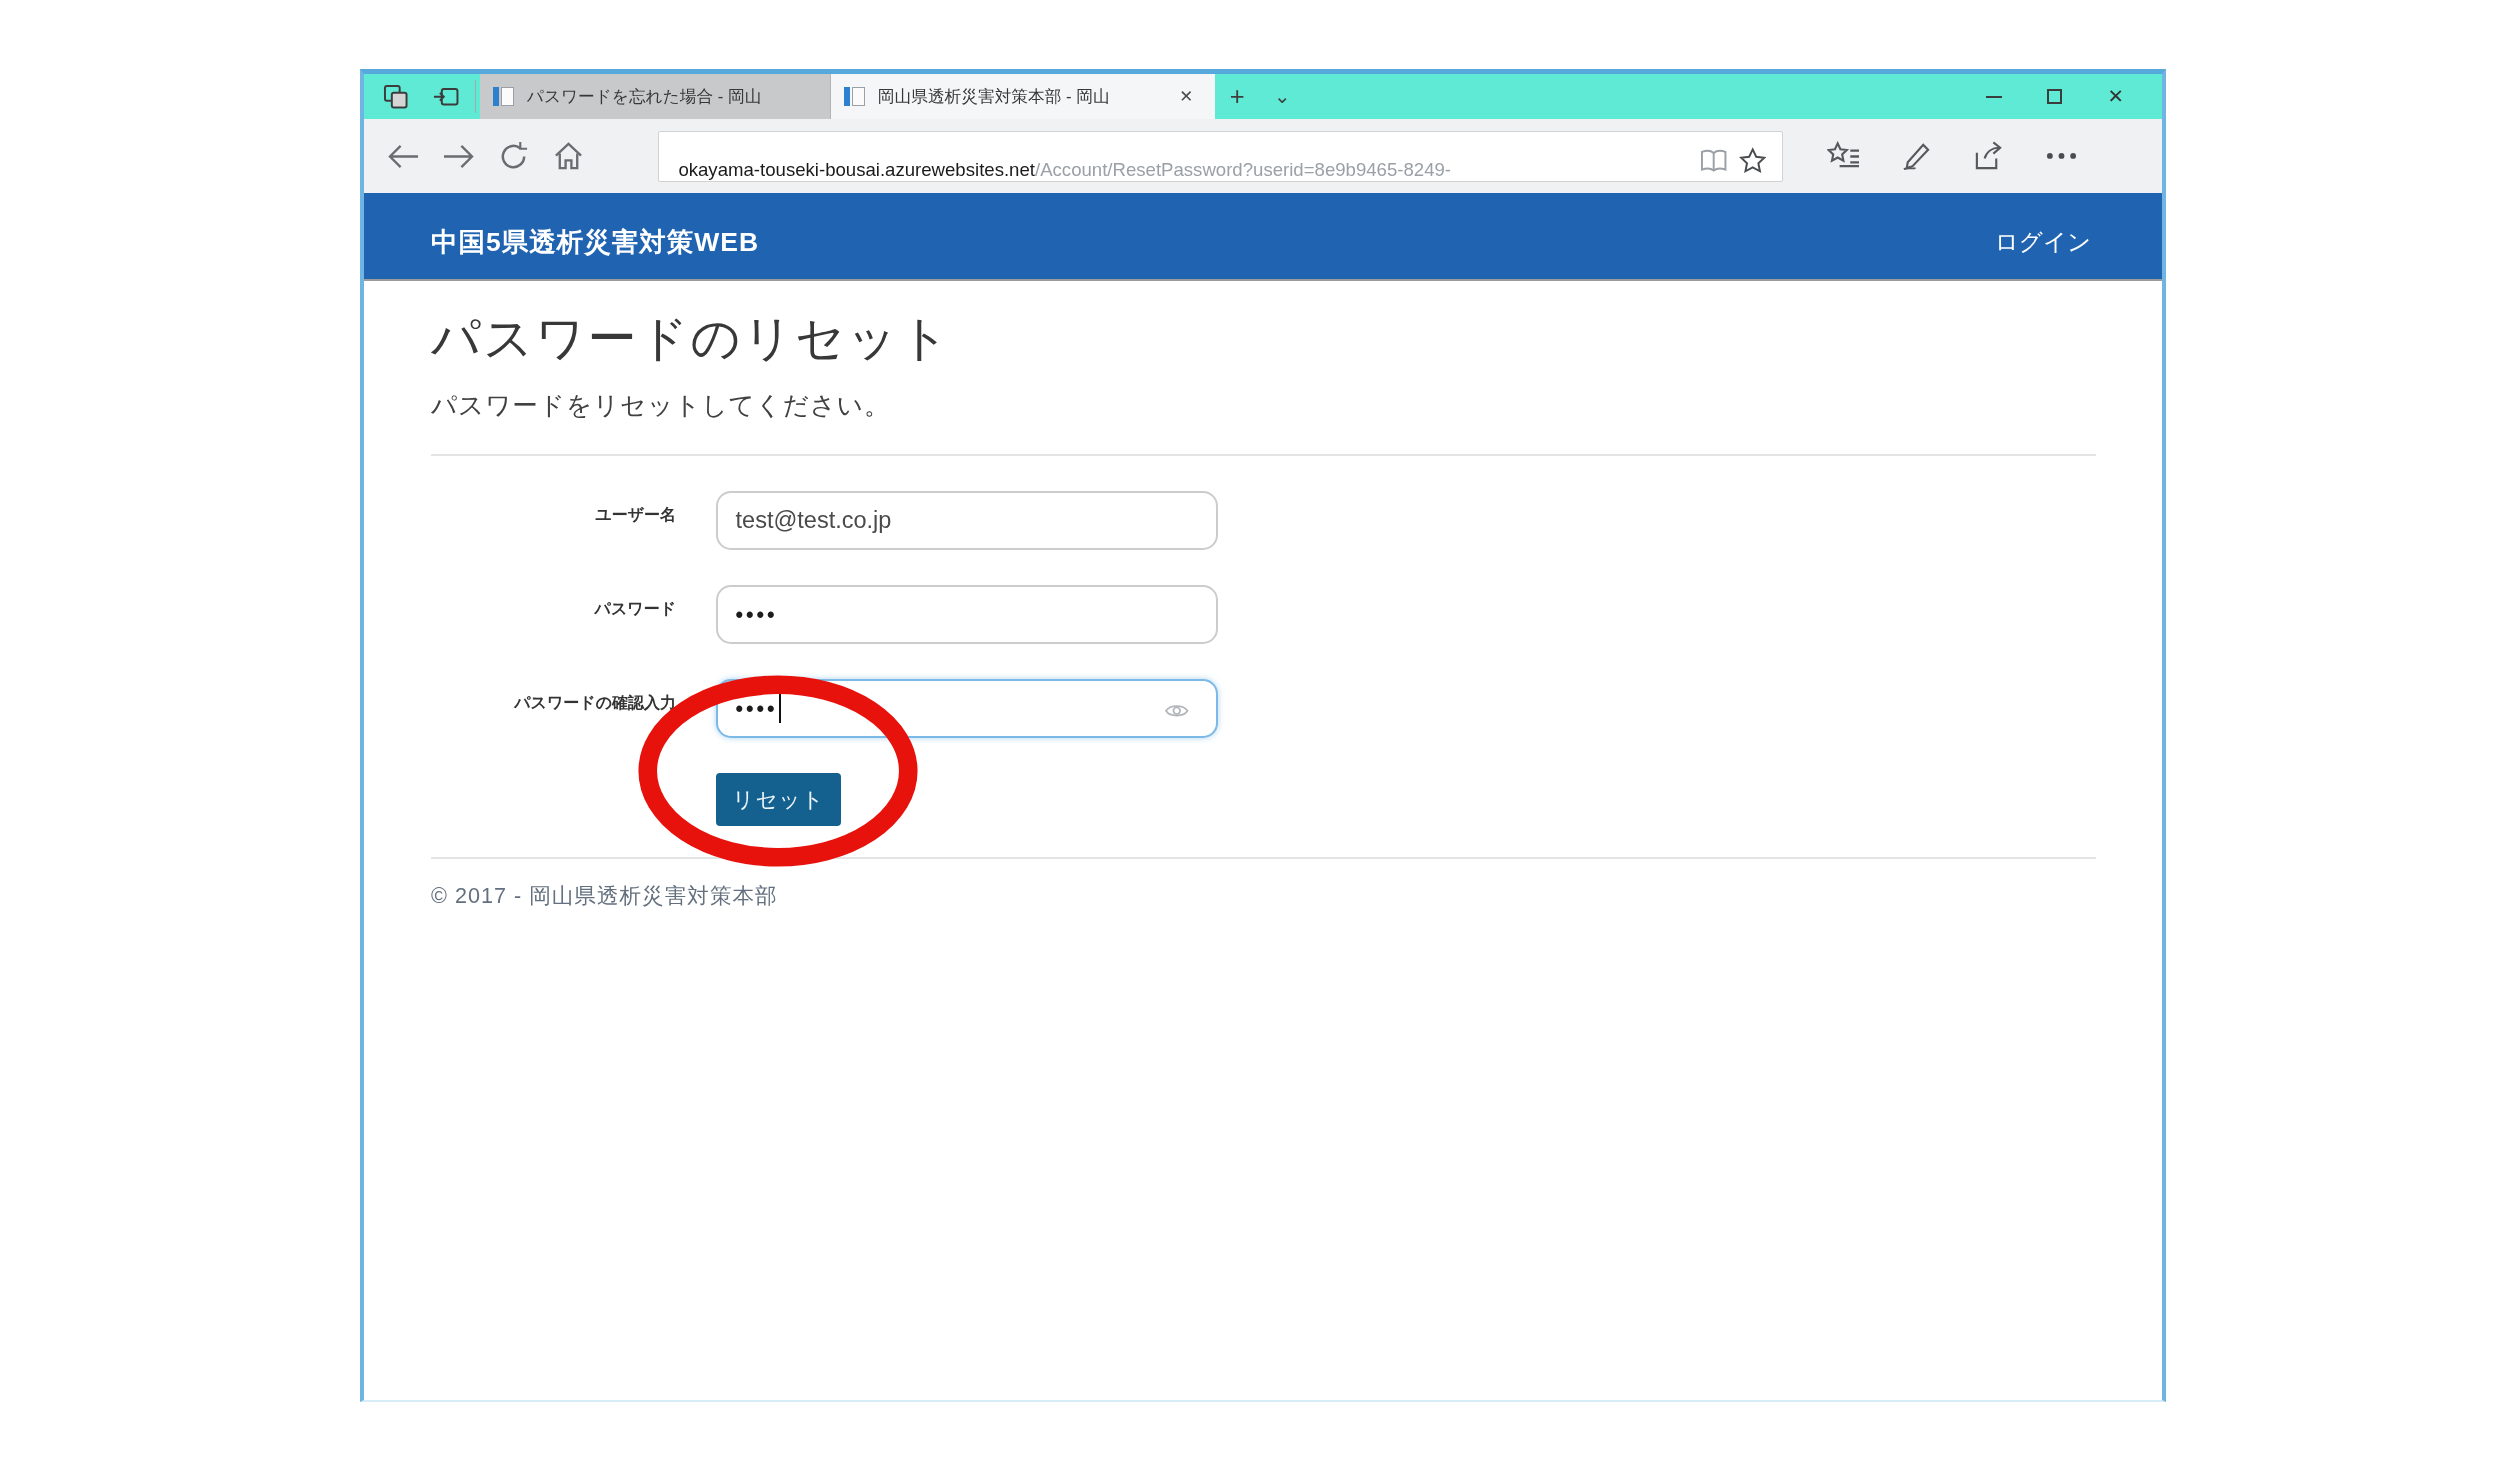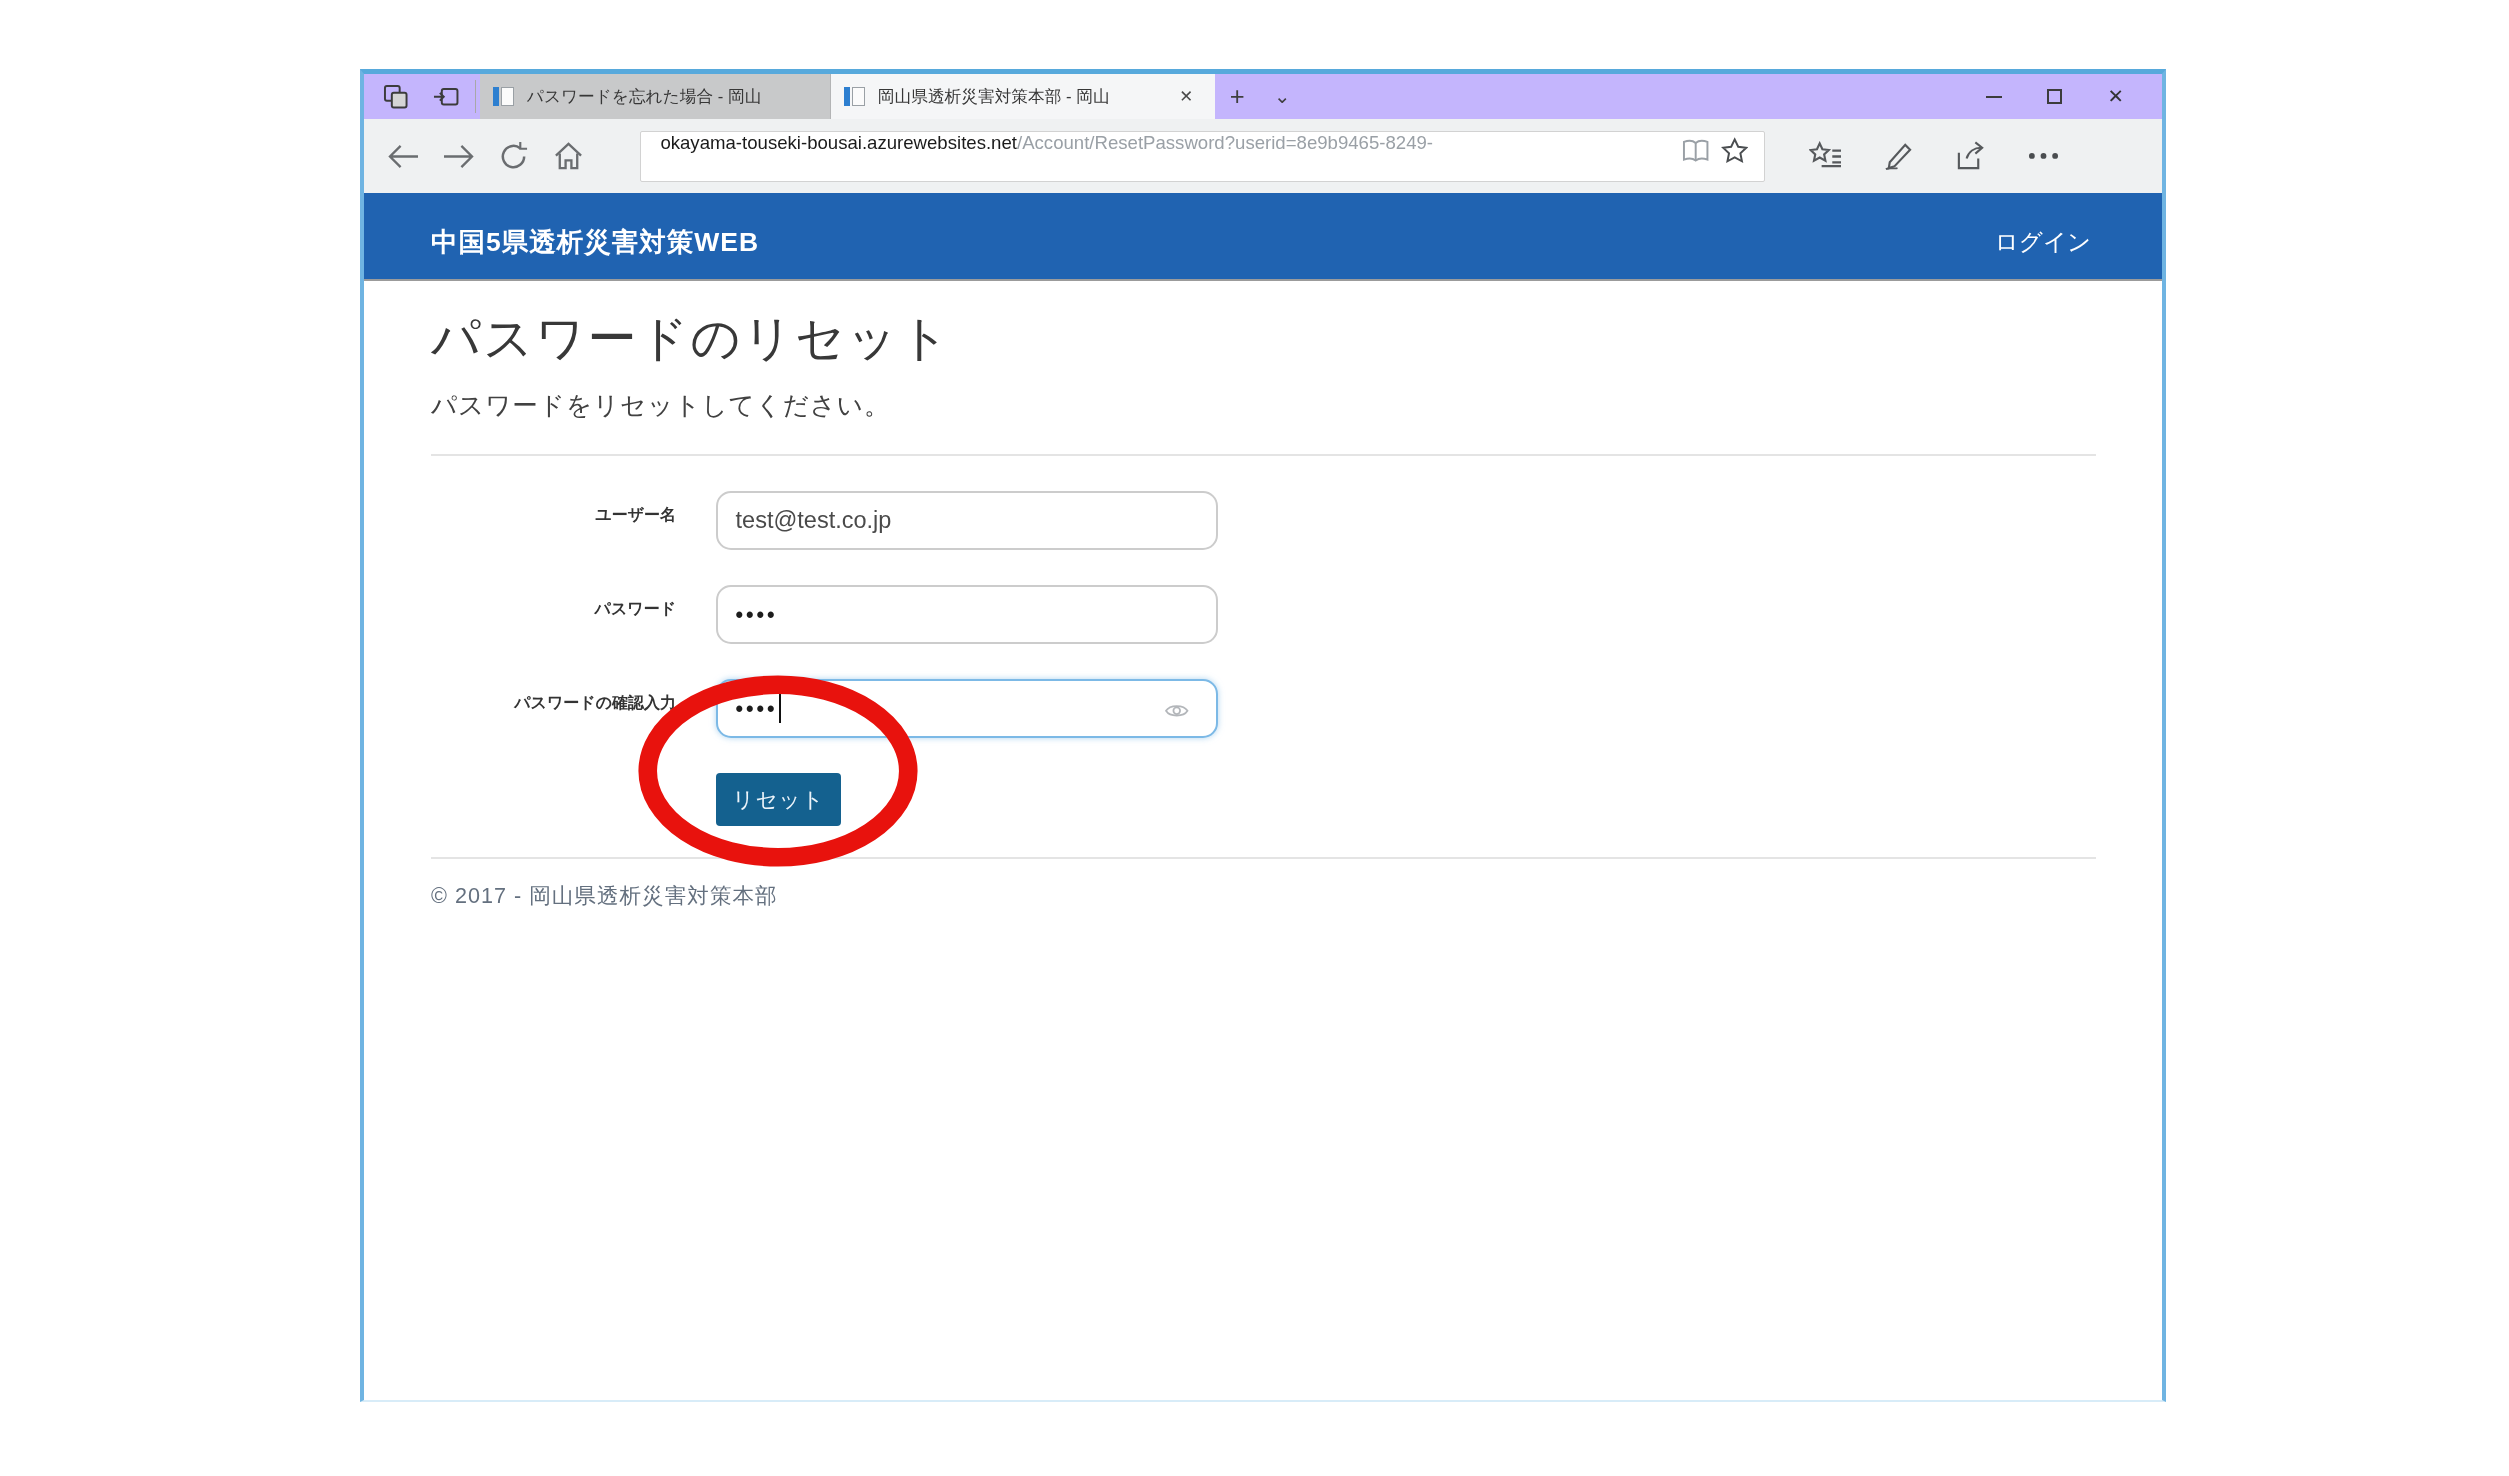--- a/index.html
+++ b/index.html
@@ -8,21 +8,21 @@
 
   
   .browser-window{
     position:absolute; left:360px; top:69px; width:1806px; height:1333px;
     border-top:5.9px solid #57a9dc; border-left:4.9px solid #6fb4e2; border-right:4.9px solid #6fb4e2;
     border-bottom:2px solid #d8ecf8;
     background:#ffffff;
   }
 
   
-  .tabbar{ height:45px; background:#c4b5fd; display:flex; align-items:stretch; }
+  .tabbar{ height:45px; background:#5eead4; display:flex; align-items:stretch; }
   .tab-actions{ display:flex; align-items:center; padding:0 9.8px 0 17.6px; gap:21.6px; }
   .chrome-icon-btn{ width:29px; height:29px; display:flex; align-items:center; justify-content:center; cursor:pointer; background:transparent; border:none; }
   .tabbar-divider{ width:1px; background:#a8a8a8; margin:5.9px 3.9px; }
   .tab{ display:flex; align-items:center; gap:11.8px; padding:0 15.7px 0 13.7px; width:351px; cursor:pointer; }
   .tab.inactive{ background:#c8c9ca; border-right:1px solid #b3b4b5; }
   .tab.active{ background:#f5f6f7; width:384px; }
   .tab-title{ font-size:16.7px; color:#373737; white-space:nowrap; overflow:hidden; flex:1; }
   .favicon{ width:21.6px; height:23.5px; position:relative; flex:0 0 auto; }
   .favicon .bar{ position:absolute; left:0; top:2px; width:5.9px; height:19.6px; background:#2d7fd0; }
   .favicon .pg{ position:absolute; left:7.8px; top:2px; width:12.7px; height:19.6px; background:#fbfbfb; border:1px solid #9aa0a5; }
@@ -31,21 +31,21 @@
   .tabchevron-btn{ font-size:19.6px; }
   .win-controls{ margin-left:auto; display:flex; align-items:stretch; padding-right:15.7px; }
   .win-btn{ width:61px; display:flex; align-items:center; justify-content:center; cursor:pointer; color:#333; }
   .win-btn .min-glyph{ width:15.7px; border-top:2px solid #3c3c3c; display:block; }
   .win-btn .max-glyph{ width:14.7px; height:14.7px; border:2px solid #3c3c3c; display:block; }
   .win-btn.close{ font-size:19.6px; }
 
   
   .toolbar{ height:74px; background:#eff1f2; display:flex; align-items:center; padding:0 13.7px 0 11.8px; }
   .nav-ico{ width:55px; height:55px; display:flex; align-items:center; justify-content:center; border:none; background:transparent; cursor:pointer; color:#5f6368; }
-  .url-box{ margin-left:44px; height:51px; flex:0 0 1125px; background:#ffffff; border:1px solid #d2d2d2; border-radius:2px; display:flex; align-items:flex-start; padding:0 9.8px 0 19.6px; cursor:text; }
+  .url-box{ margin-left:62px; height:51px; flex:0 0 1125px; background:#ffffff; border:1px solid #d2d2d2; border-radius:2px; display:flex; align-items:flex-end; padding:0 9.8px 0 19.6px; cursor:text; }
   .url-text{ font-size:18.6px; white-space:nowrap; overflow:hidden; flex:1; }
   .url-domain{ color:#1b1b1b; }
   .url-path{ color:#9aa0a6; }
   .url-ico{ width:39px; height:39px; display:flex; align-items:center; justify-content:center; border:none; background:transparent; cursor:pointer; color:#5f6368; flex:0 0 auto; }
   .toolbar-right{ display:flex; align-items:center; margin-left:33px; gap:17.6px; }
 
   
   .site-navbar{ height:86px; background:#2063b1; display:flex; align-items:center; justify-content:space-between; padding:12px 71px 0 67px; box-shadow:0 2px 0 #9b9b9b; position:relative; z-index:2; }
   .brand{ color:#ffffff; font-size:26.5px; font-weight:bold; letter-spacing:1px; cursor:pointer; text-decoration:none; }
   .login-link{ color:#ffffff; font-size:23.5px; cursor:pointer; text-decoration:none; }

